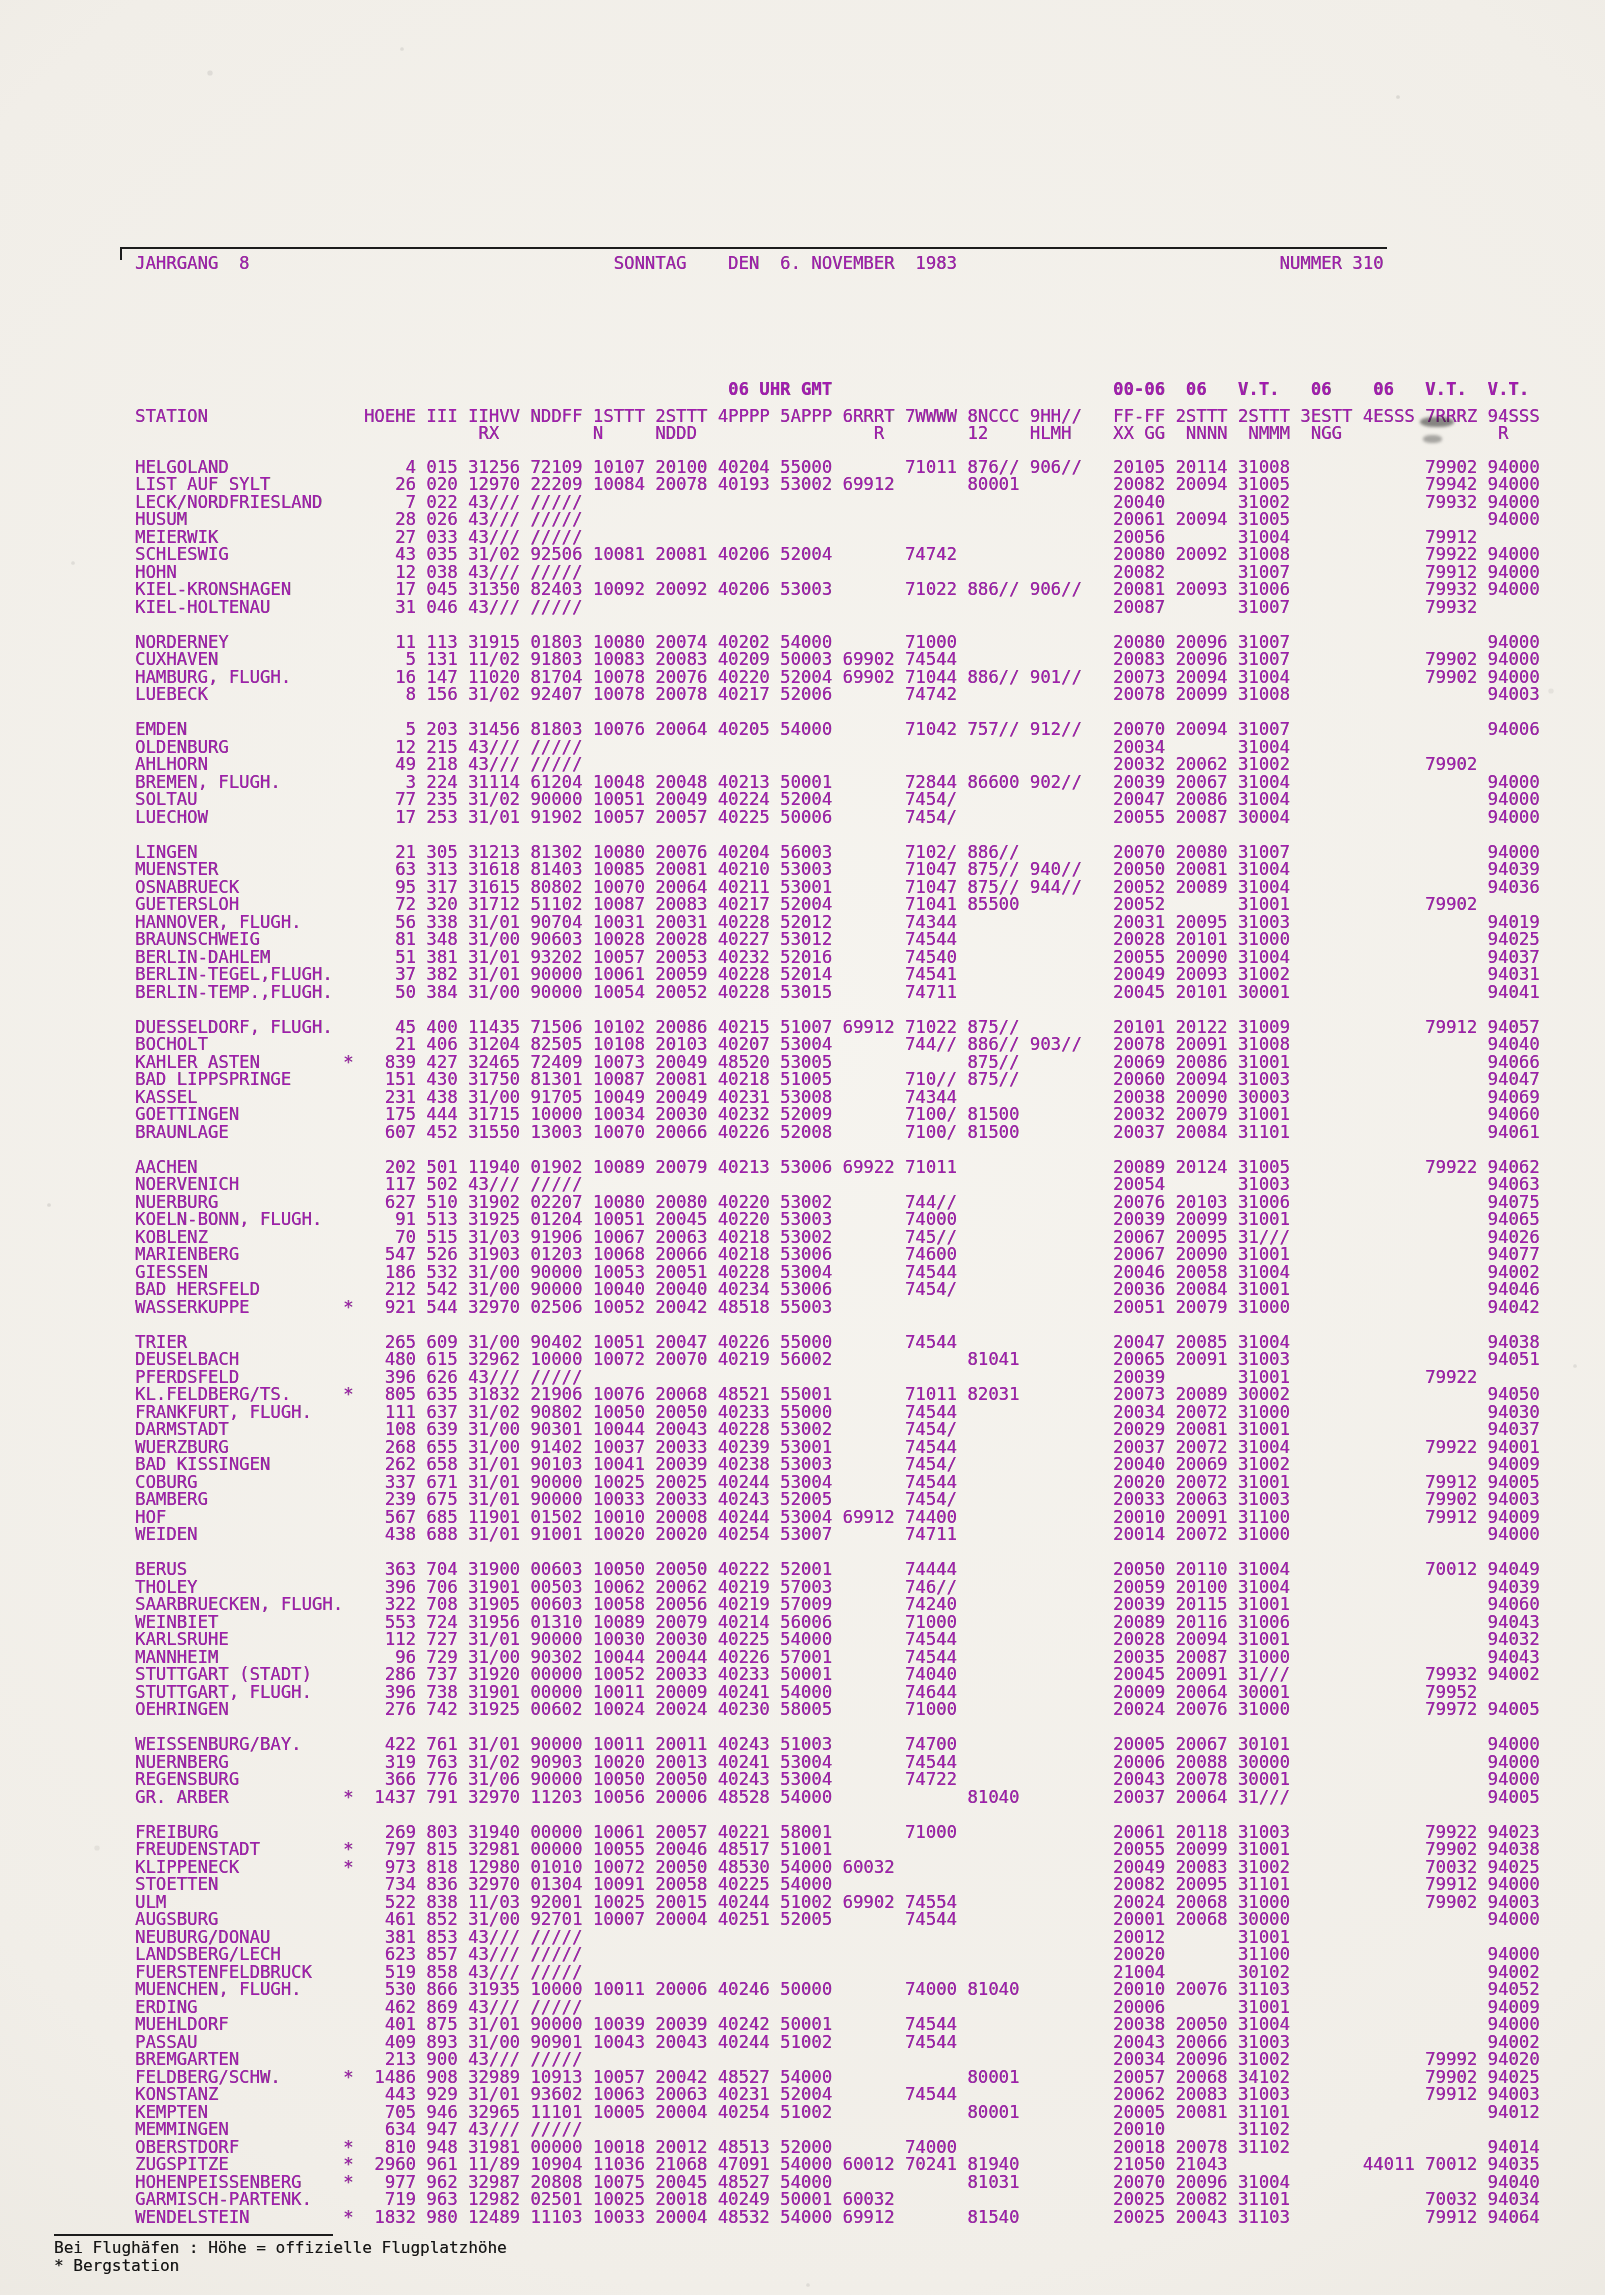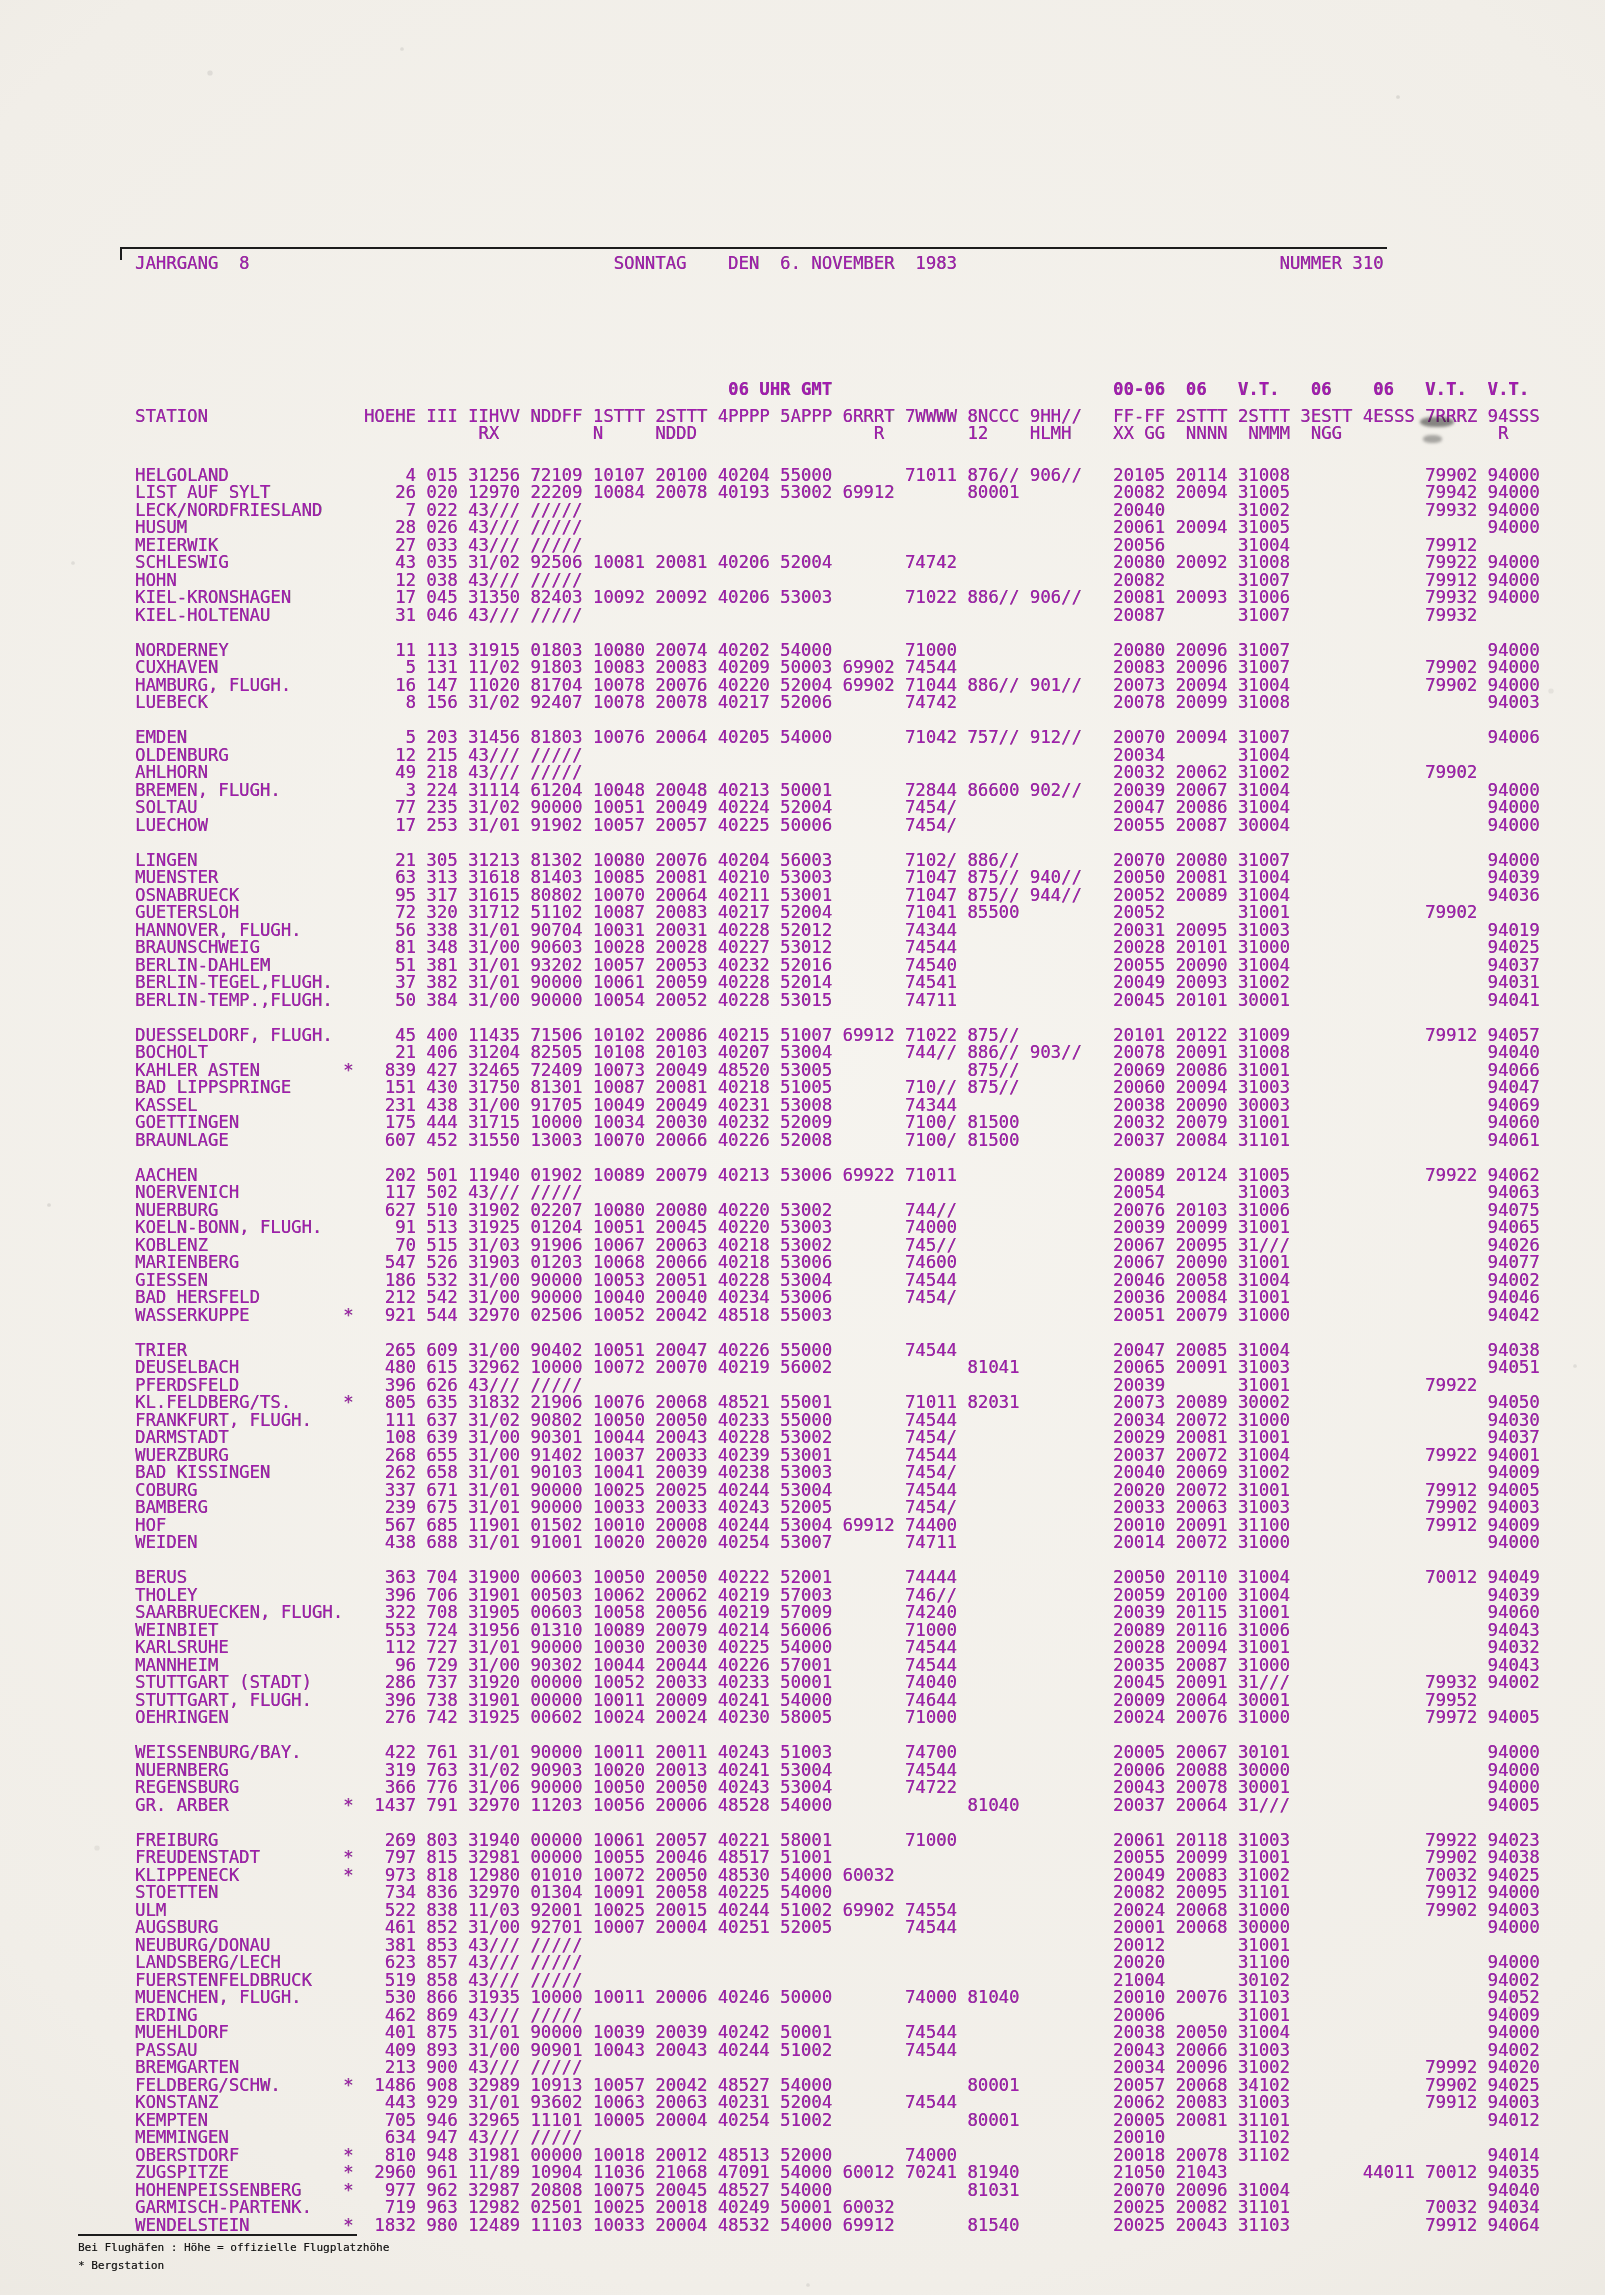--- a/index.html
+++ b/index.html
@@ -15,26 +15,26 @@
   .rule-stub{position:absolute;left:120px;top:247px;width:2.4px;height:13px;background:#1c1c1c;}
   .sheet{
     position:absolute;left:135px;top:255px;color:#a21caf;
     font-family:"DejaVu Sans Mono","Liberation Mono",monospace;
     font-size:17.3px;line-height:17.5px;
     text-shadow:0.3px 0 0 rgba(0,0,0,0.55);
   }
   .line{white-space:pre;height:17.5px;}
   .meta-line{margin-top:108px;font-weight:bold;}
   #colHead1{margin-top:9.6px;}
-  #tableBody{margin-top:24px;}
+  #tableBody{margin-top:16px;}
   .group{margin-bottom:17.5px;}
   .footer{
-    position:absolute;left:78px;top:2234px;color:#141414;
+    position:absolute;left:54px;top:2234px;color:#141414;
     font-family:"DejaVu Sans Mono","Liberation Mono",monospace;
-    font-size:11px;line-height:18.5px;
+    font-size:16px;line-height:18.5px;
     text-shadow:0.3px 0 0 rgba(0,0,0,0.5);
   }
   .footer-rule{width:279px;height:1.6px;background:#1c1c1c;margin-bottom:3.2px;}
   .smudge{position:absolute;background:rgba(25,25,25,0.5);filter:blur(1.6px);border-radius:45%;}
   .smudge-1{left:1420px;top:417px;width:34px;height:10.4px;}
   .smudge-2{left:1423px;top:435px;width:19px;height:8px;background:rgba(25,25,25,0.35);}
   .speckles{
     position:absolute;left:0;top:0;width:1.6px;height:1.6px;border-radius:50%;background:transparent;
     box-shadow:
       209px 72px 0 1.6px rgba(60,60,60,.10),

